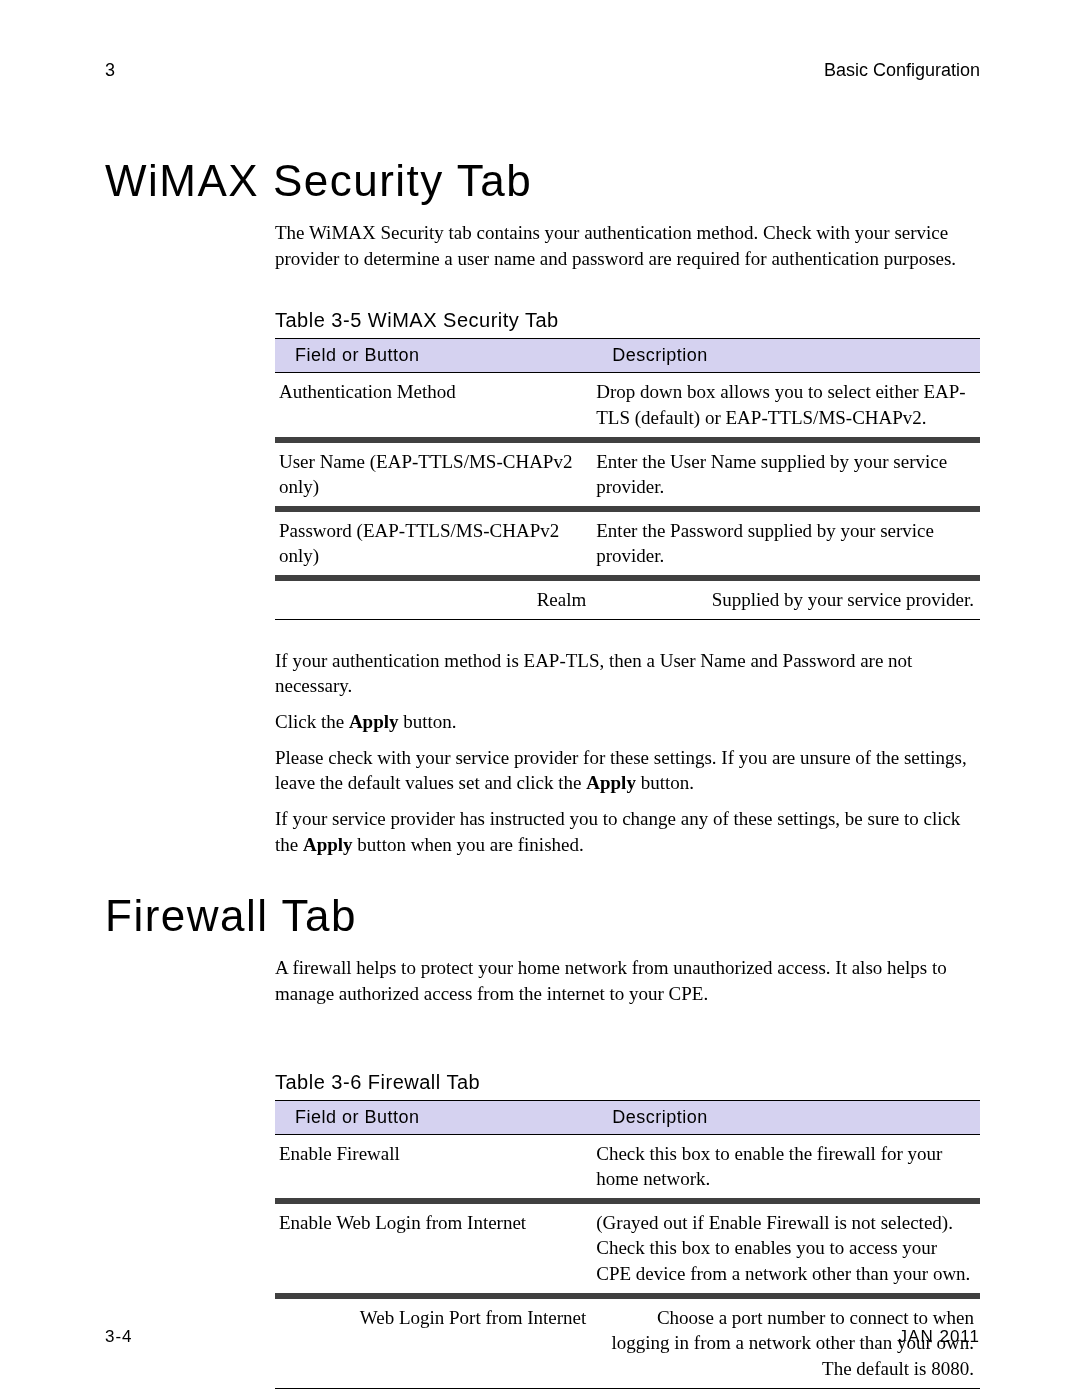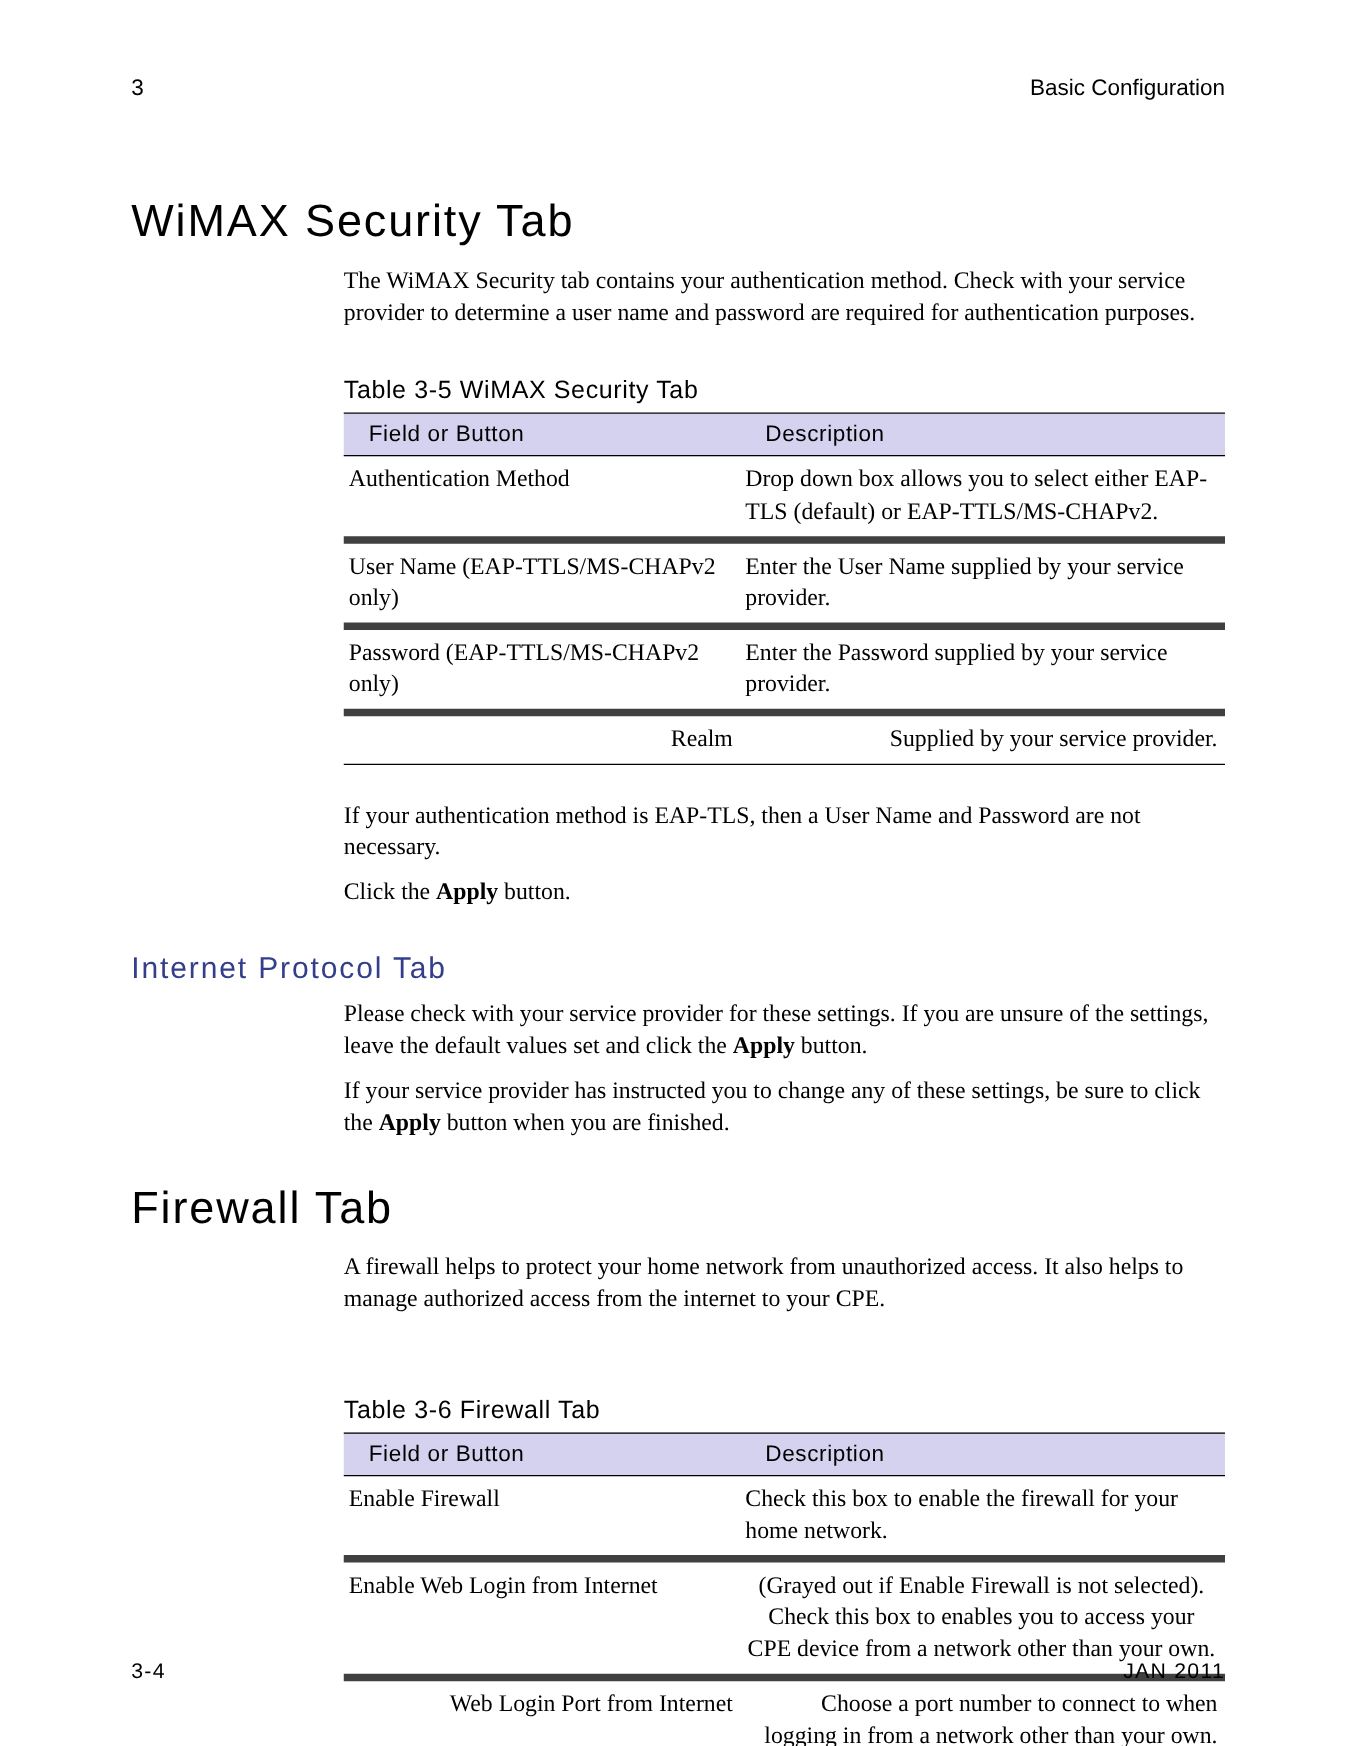--- a/index.html
+++ b/index.html
@@ -20,21 +20,21 @@
     font-family: Arial, Helvetica, sans-serif;
     font-size: 18px;
     color: #000;
   }
   .header-left { }
   .header-right { }
   .content { margin-left: 0; }
   h1 {
     font-family: Arial, Helvetica, sans-serif;
     font-weight: normal;
-    font-size: 36px;
+    font-size: 44px;
     color: #000;
     letter-spacing: 1.5px;
     margin-bottom: 14px;
   }
   h2 {
     font-family: Arial, Helvetica, sans-serif;
     font-weight: normal;
     font-size: 24px;
     color: #343e8b;
     letter-spacing: 1.5px;
@@ -129,21 +129,20 @@
           <td>Supplied by your service provider.</td>
         </tr>
       </tbody>
     </table>
     <p>If your authentication method is EAP-TLS, then a User Name and Password are not necessary.</p>
     <p>
       <span>Click the </span><b>Apply</b><span> button.</span>
     </p>
   </div>
 
-  <h2>Internet Protocol Tab</h2>
   <div class="indented">
     <p>
       <span>Please check with your service provider for these settings. If you are unsure of the settings, leave the default values set and click the </span><b>Apply</b><span> button.</span>
     </p>
     <p>
       <span>If your service provider has instructed you to change any of these settings, be sure to click the </span><b>Apply</b><span> button when you are finished.</span>
     </p>
   </div>
 
   <h1 style="margin-top:34px;">Firewall Tab</h1>
@@ -158,21 +157,21 @@
           <th class="col-desc">Description</th>
         </tr>
       </thead>
       <tbody>
         <tr>
           <td>Enable Firewall</td>
           <td>Check this box to enable the firewall for your home network.</td>
         </tr>
         <tr>
           <td>Enable Web Login from Internet</td>
-          <td style="white-space: pre-line; text-align: center;">(Grayed out if Enable Firewall is not selected).
+          <td style="white-space: pre-line;">(Grayed out if Enable Firewall is not selected).
 Check this box to enables you to access your CPE device from a network other than your own.</td>
         </tr>
         <tr>
           <td>Web Login Port from Internet</td>
           <td>Choose a port number to connect to when logging in from a network other than your own. The default is 8080.</td>
         </tr>
       </tbody>
     </table>
   </div>
 

